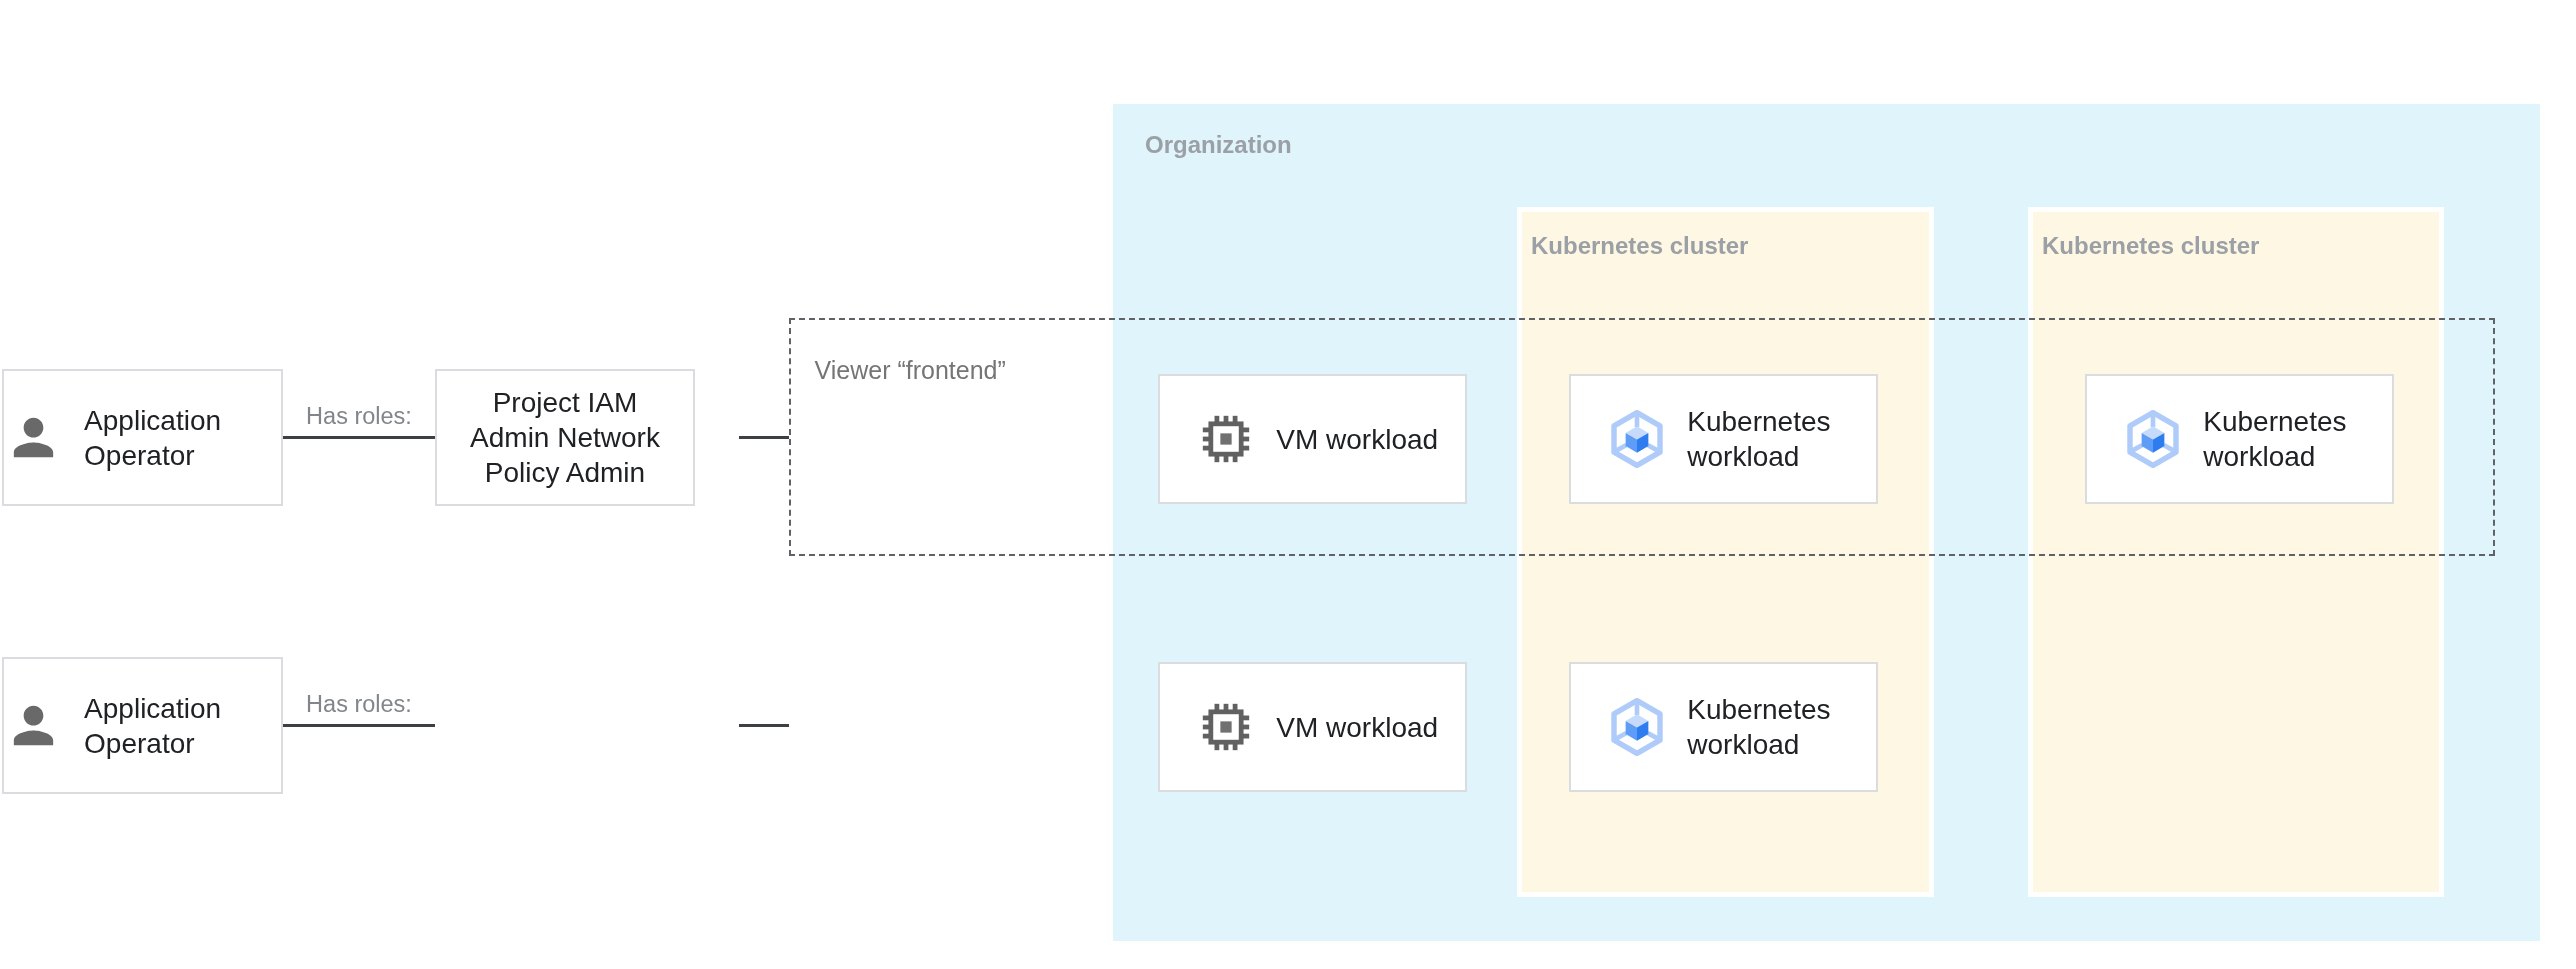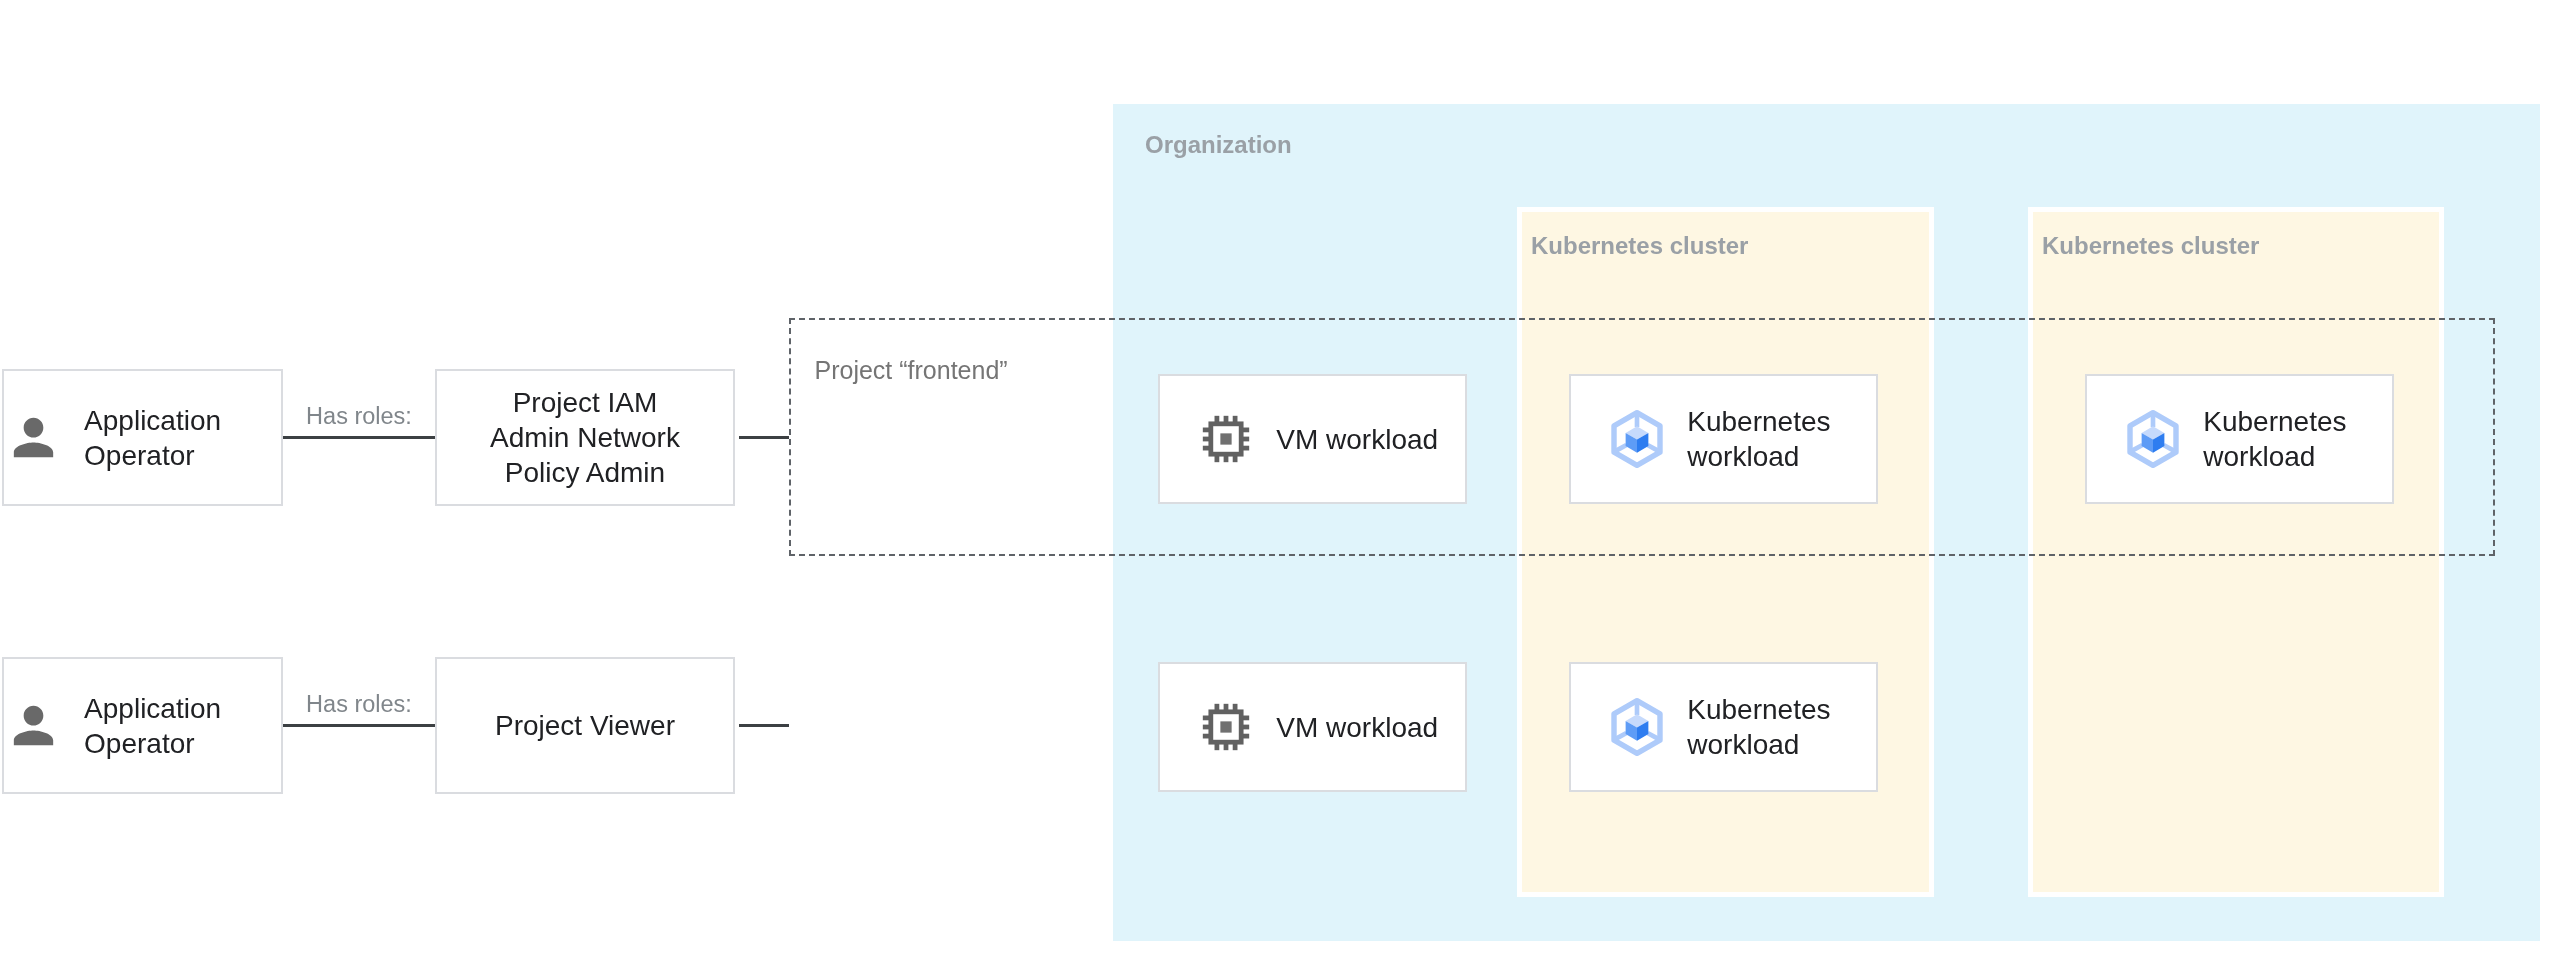--- a/index.html
+++ b/index.html
@@ -59,21 +59,21 @@
   .node-label{
     font-size:28px;line-height:1.25;color:var(--text,#202124);
   }
   
   .actor{left:2.1px;width:281px;height:137px;gap:21px;}
   .actor-1{top:369px;}
   .actor-2{top:657px;}
   .actor .icon-box{width:59px;height:59px;flex:0 0 auto;}
   .actor .node-label{max-width:160px;}
   
-  .role{width:300px;height:137px;left:435px;justify-content:center;text-align:center;}
+  .role{width:260px;height:137px;left:435px;justify-content:center;text-align:center;}
   .role-1{top:369px;}
   .role-2{top:657px;}
   .role .node-label{display:inline-block;max-width:209px;}
   
   .workload{width:309px;height:130px;padding-left:35px;gap:19.3px;}
   .wl-1{left:1158px;top:374px;}
   .wl-2{left:1569px;top:374px;}
   .wl-3{left:2085px;top:374px;}
   .wl-4{left:1158px;top:662px;}
   .wl-5{left:1569px;top:662px;}
@@ -135,23 +135,20 @@
     <span class="icon-box">
       <svg viewBox="0 0 24 24">
         <path style="fill:var(--icon-gray,#696969)" d="M12 12c2.21 0 4-1.79 4-4s-1.79-4-4-4-4 1.79-4 4 1.79 4 4 4zm0 2c-2.67 0-8 1.34-8 4v2h16v-2c0-2.66-5.33-4-8-4z"></path>
       </svg>
     </span>
     <span class="node-label">Application Operator</span>
   </div>
 
   <div class="node role role-1">
     <span class="node-label">Project IAM Admin Network Policy Admin</span>
-  </div>
-  <div class="node role role-2">
-    <span class="node-label">Project Viewer</span>
   </div>
 
   <div class="node workload wl-1">
     <span class="icon-box">
       <svg class="vm-svg" viewBox="0 0 24 24">
         <g style="fill:var(--chip-gray,#616161)">
           <rect x="6.7" y="1.3" width="2.2" height="3.6"></rect>
             <rect x="10.9" y="1.3" width="2.2" height="3.6"></rect>
             <rect x="15.1" y="1.3" width="2.2" height="3.6"></rect>
           <rect x="6.7" y="19.1" width="2.2" height="3.6"></rect>
@@ -228,17 +225,17 @@
         <path d="M12 2.4 L12 7.4 M3.6 16.7 L7.9 14.3 M20.4 16.7 L16.1 14.3" fill="none" style="stroke:var(--k8s-hex,#AECBFA)" stroke-width="1.8"></path>
         <polygon points="12,7.1 16.4,9.65 12,12.2 7.6,9.65" style="fill:var(--k8s-top,#C6DAFC)"></polygon>
         <polygon points="7.6,9.65 12,12.2 12,17.3 7.6,14.75" style="fill:var(--k8s-left,#5E9CF6)"></polygon>
         <polygon points="16.4,9.65 12,12.2 12,17.3 16.4,14.75" style="fill:var(--k8s-right,#2E7DF0)"></polygon>
       </svg>
     </span>
     <span class="node-label">Kubernetes workload</span>
   </div>
 
   <div class="project project-frontend">
-    <div class="project-label">Project “frontend”</div>
+    <div class="project-label">Viewer “frontend”</div>
   </div>
 
 </div>
 
 
 </body></html>

